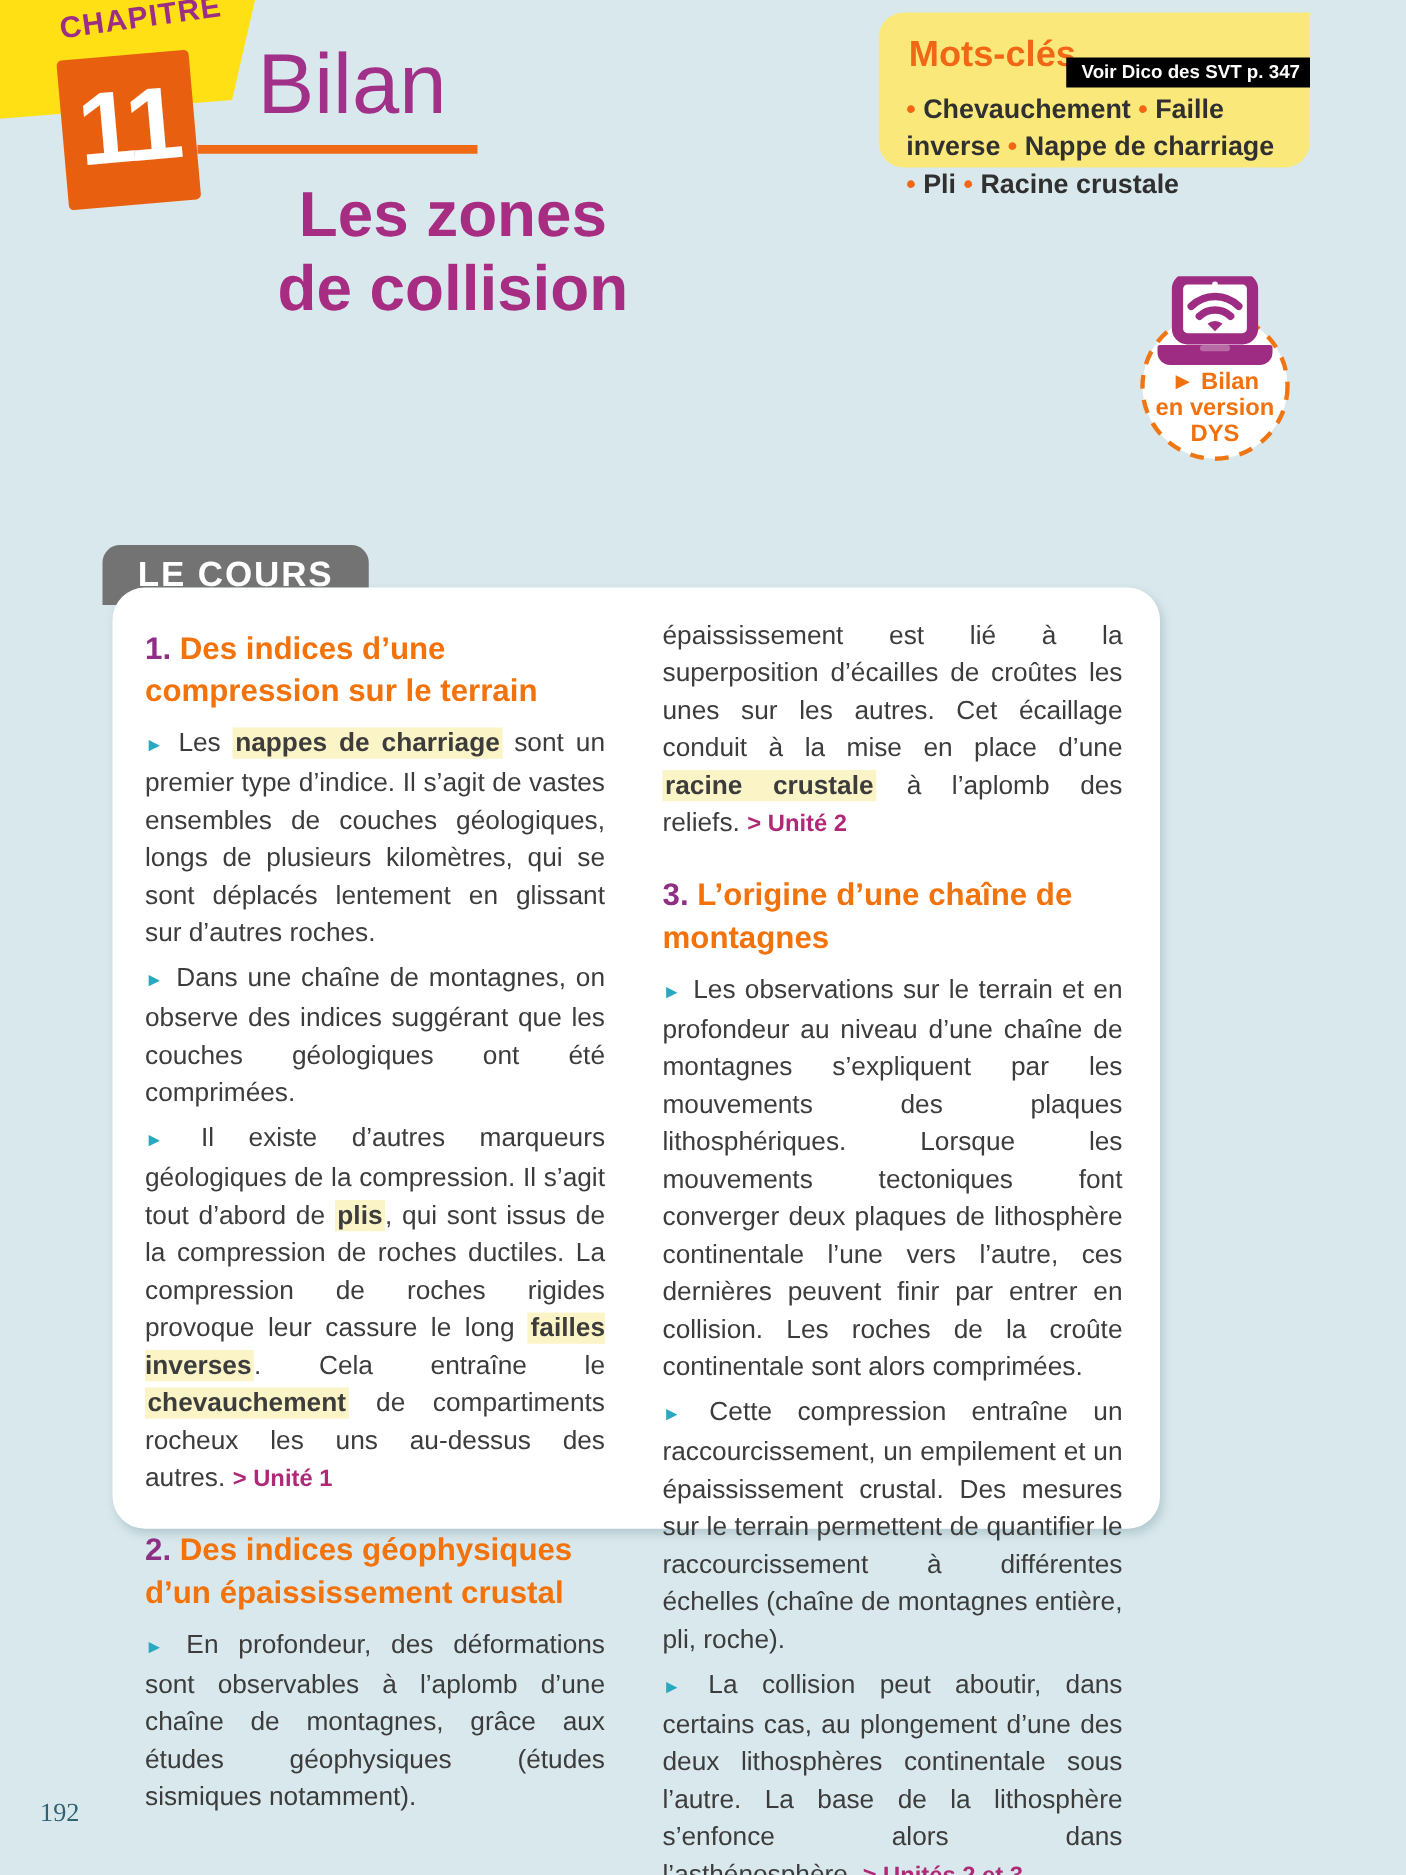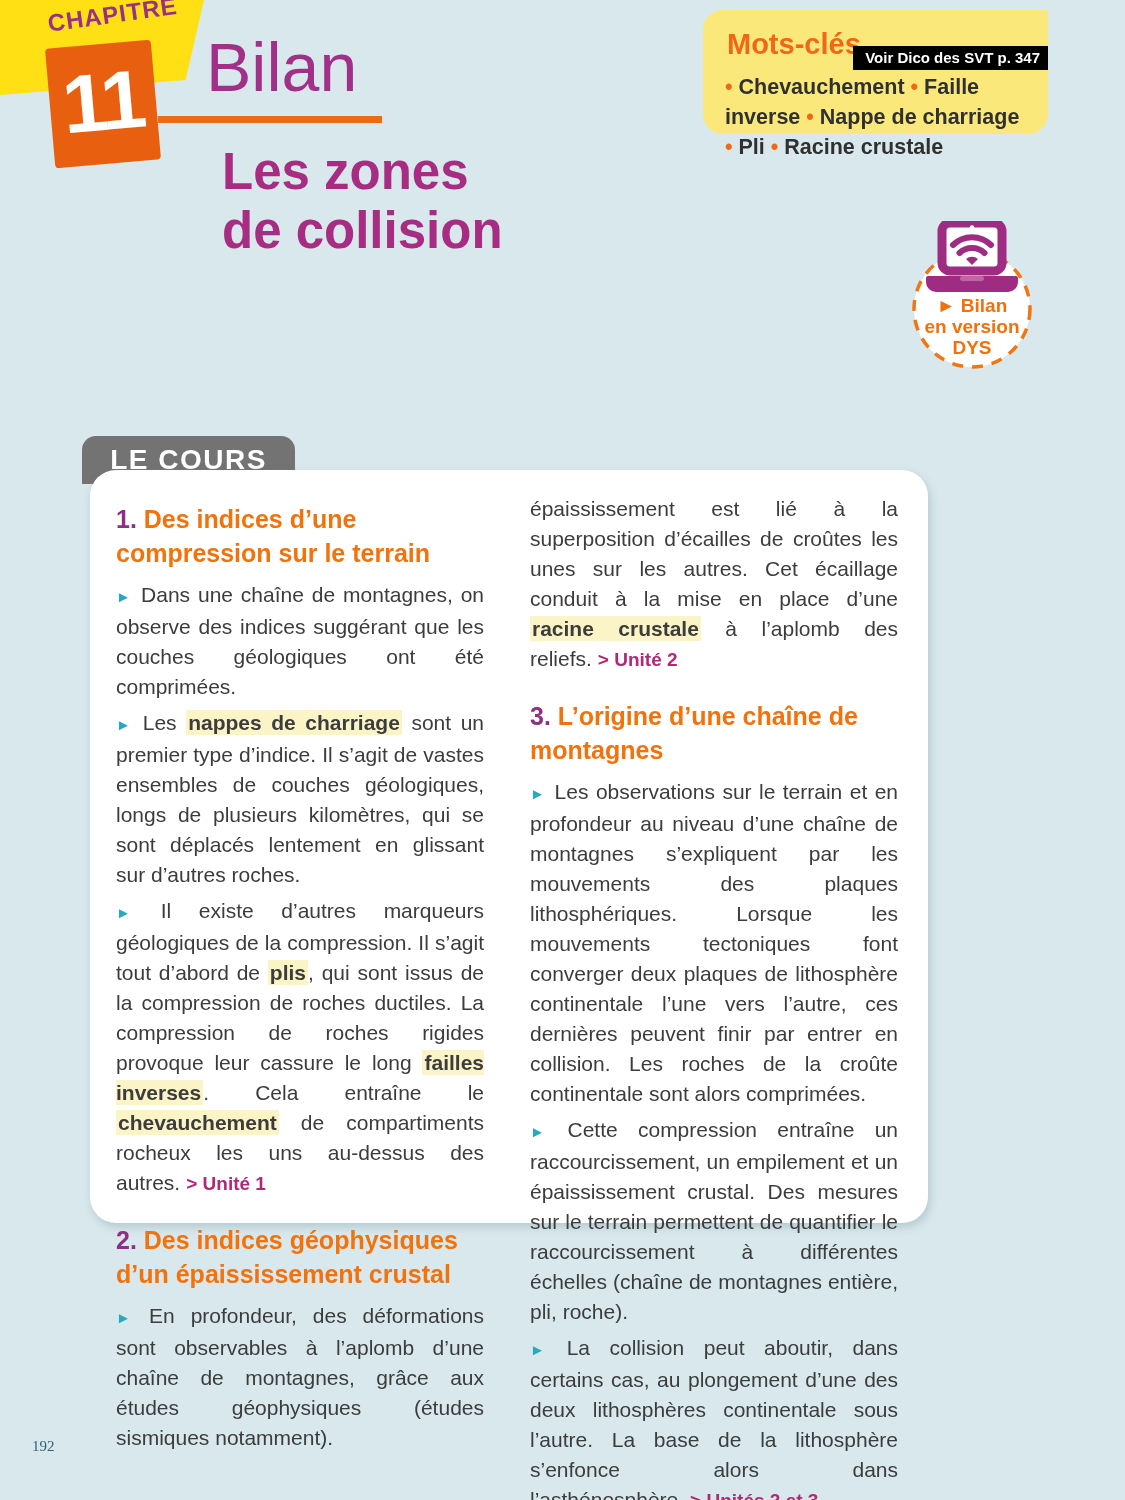--- a/index.html
+++ b/index.html
@@ -37,20 +37,21 @@
   }
   .bilan{
     position:absolute; left:206px; top:24px;
     font-size:68px; font-weight:300; color:#a13088; line-height:86px;
     font-stretch:condensed;
   }
   .page-title{
     position:absolute; left:222px; top:142px; margin:0;
     font-size:51px; line-height:59px; font-weight:700; color:#a62d82;
     white-space:pre-line;
+    text-align:center;
   }
   
   .keywords-box{
     position:absolute; left:703px; top:10px; width:345px; height:124px;
     background:#fae97a; border-radius:0 0 20px 20px; border-top-left-radius:20px;
   }
   .keywords-box h2{
     position:absolute; left:24px; top:18px; margin:0;
     font-size:29px; font-weight:700; color:#f26716;
   }
@@ -102,21 +103,21 @@
   .arrow{color:#29a8c0; font-size:15px; letter-spacing:2px;}
   .hl{background:#fbf4c7; font-weight:700; padding:1px 2px;}
   .unit-link{
     color:#b02977; font-weight:700; font-size:19px; white-space:nowrap;
     margin-left:6px; text-decoration:none; cursor:pointer;
   }
   
   .page-number{
     position:absolute; left:32px; top:1438px;
     font-family:"Liberation Serif","DejaVu Serif",serif;
-    font-size:15px; color:#2f6374;
+    font-size:21px; color:#2f6374;
   }
 </style>
 </head>
 <body>
 
 <div class="page">
 
   <div class="yellow-shape"></div>
   <div class="chapitre-label">CHAPITRE</div>
   <div class="chapter-box">
@@ -150,22 +151,22 @@
         <div>► Bilan</div>
         <div>en version</div>
         <div>DYS</div>
       </div>
   </div>
 
   <div class="course-tab">LE COURS</div>
   <div class="course-card">
     <div class="col">
         <h3><span class="hnum">1. </span><span class="htext">Des indices d’une compression sur le terrain</span></h3>
+        <p><span class="arrow">► </span>Les <span class="hl">nappes de charriage</span> sont un premier type d’indice. Il s’agit de vastes ensembles de couches géologiques, longs de plusieurs kilomètres, qui se sont déplacés lentement en glissant sur d’autres roches.</p>
         <p><span class="arrow">► </span>Dans une chaîne de montagnes, on observe des indices suggérant que les couches géologiques ont été comprimées.</p>
-        <p><span class="arrow">► </span>Les <span class="hl">nappes de charriage</span> sont un premier type d’indice. Il s’agit de vastes ensembles de couches géologiques, longs de plusieurs kilomètres, qui se sont déplacés lentement en glissant sur d’autres roches.</p>
         <p><span class="arrow">► </span>Il existe d’autres marqueurs géologiques de la compression. Il s’agit tout d’abord de <span class="hl">plis</span>, qui sont issus de la compression de roches ductiles. La compression de roches rigides provoque leur cassure le long <span class="hl">failles inverses</span>. Cela entraîne le <span class="hl">chevauchement</span> de compartiments rocheux les uns au-dessus des autres.<a class="unit-link">&gt; Unité 1</a></p>
         <h3><span class="hnum">2. </span><span class="htext">Des indices géophysiques d’un épaississement crustal</span></h3>
         <p><span class="arrow">► </span>En profondeur, des déformations sont observables à l’aplomb d’une chaîne de montagnes, grâce aux études géophysiques (études sismiques notamment).</p>
       </div>
     <div class="col">
         <p>épaississement est lié à la superposition d’écailles de croûtes les unes sur les autres. Cet écaillage conduit à la mise en place d’une <span class="hl">racine crustale</span> à l’aplomb des reliefs.<a class="unit-link">&gt; Unité 2</a></p>
         <h3><span class="hnum">3. </span><span class="htext">L’origine d’une chaîne de montagnes</span></h3>
         <p><span class="arrow">► </span>Les observations sur le terrain et en profondeur au niveau d’une chaîne de montagnes s’expliquent par les mouvements des plaques lithosphériques. Lorsque les mouvements tectoniques font converger deux plaques de lithosphère continentale l’une vers l’autre, ces dernières peuvent finir par entrer en collision. Les roches de la croûte continentale sont alors comprimées.</p>
         <p><span class="arrow">► </span>Cette compression entraîne un raccourcissement, un empilement et un épaississement crustal. Des mesures sur le terrain permettent de quantifier le raccourcissement à différentes échelles (chaîne de montagnes entière, pli, roche).</p>
         <p><span class="arrow">► </span>La collision peut aboutir, dans certains cas, au plongement d’une des deux lithosphères continentale sous l’autre. La base de la lithosphère s’enfonce alors dans l’asthénosphère.<a class="unit-link">&gt; Unités 2 et 3</a></p>

